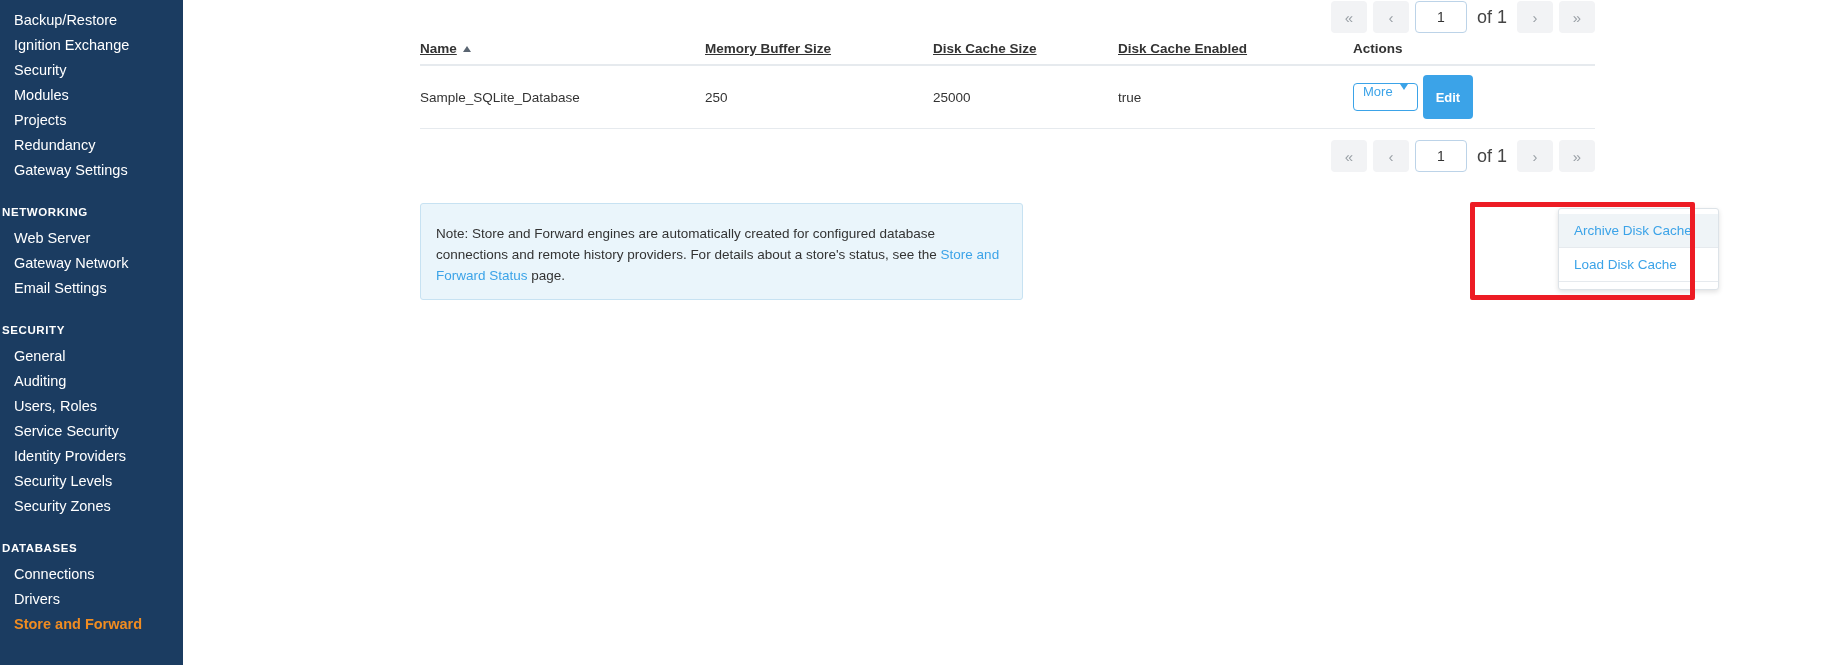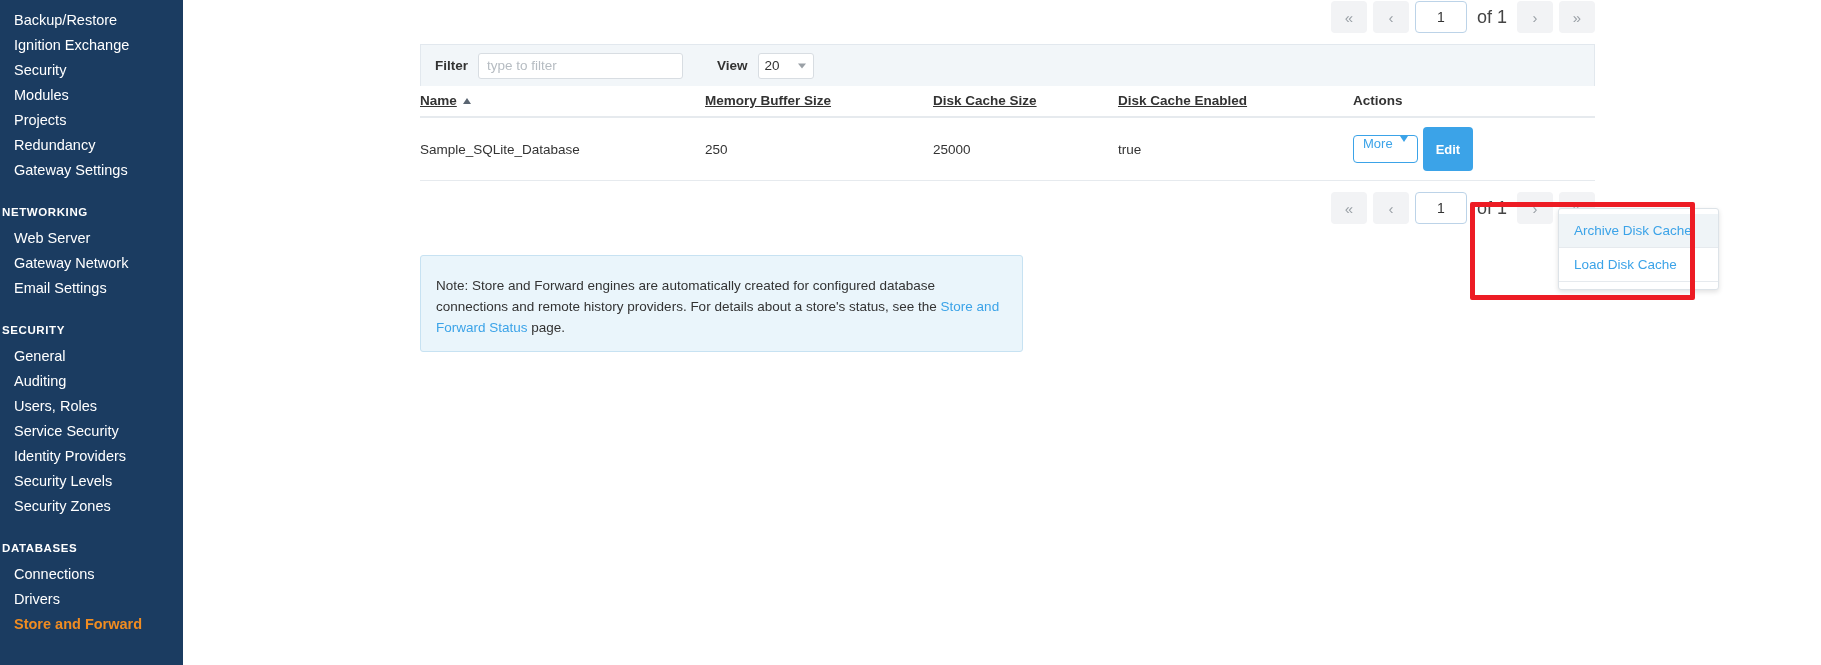--- a/index.html
+++ b/index.html
@@ -397,29 +397,20 @@
 
       <div class="pager">
         <div class="pager-btn">«</div>
         <div class="pager-btn">‹</div>
         <input class="pager-input" value="1" style="">
         <span class="pager-of">of 1</span>
         <div class="pager-btn">›</div>
         <div class="pager-btn">»</div>
       </div>
 
-      <div class="filter-bar">
-        <span class="filter-label">Filter</span>
-        <input class="filter-input" placeholder="type to filter" style="">
-        <span class="view-label">View</span>
-        <div class="view-select">
-          <span>20</span>
-          <span class="view-caret"></span>
-        </div>
-      </div>
 
       <table class="grid">
         <thead>
           <tr>
             <th class="col-name">
               <span class="hdr">Name</span><span class="sort-asc"></span>
             </th>
             <th class="col-mem">
               <span class="hdr">Memory Buffer Size</span>
             </th>

